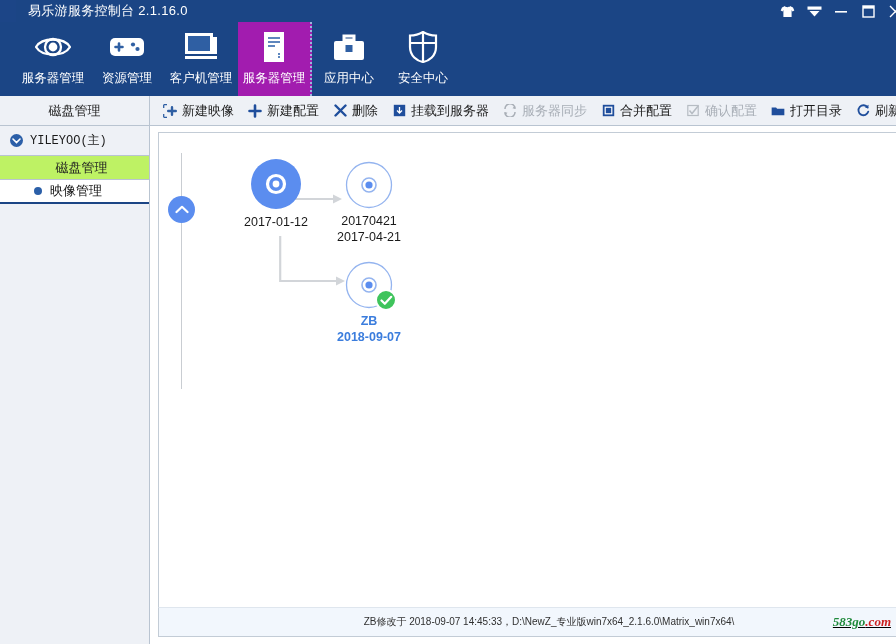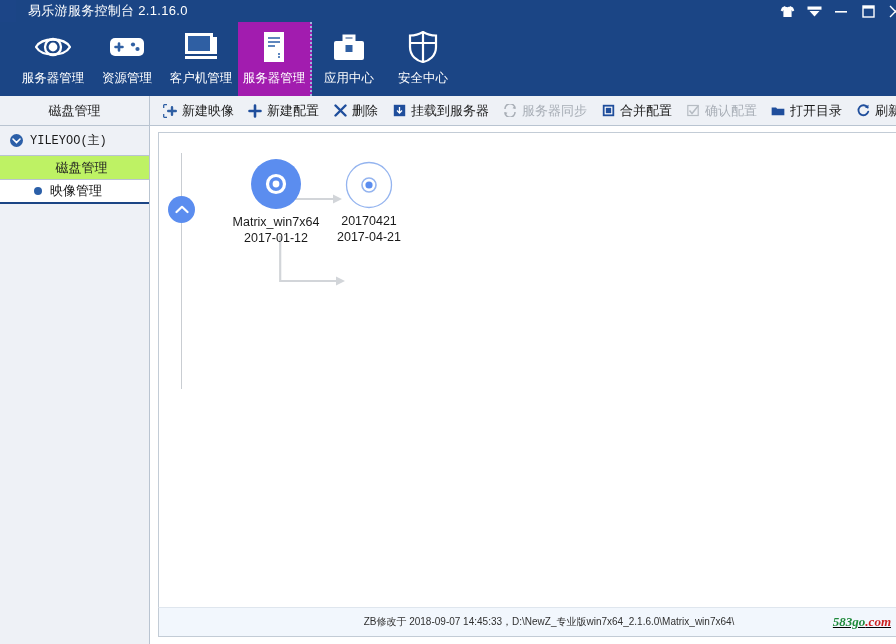--- a/index.html
+++ b/index.html
@@ -509,36 +509,51 @@
           </div>
 
           <div class="node" style="left:42px; top:25px; width:150px;">
             <span class="disc-wrap">
               <svg width="52" height="52" viewBox="0 0 52 52">
                 <circle cx="26" cy="26" r="25" fill="#5b8def"></circle>
                 <circle cx="26" cy="26" r="8.5" fill="none" stroke="#ffffff" stroke-width="3.2"></circle>
                 <circle cx="26" cy="26" r="3.4" fill="#ffffff"></circle>
               </svg>
             </span>
-            <div class="node-label">Matrix_win7x64</div>
             <div class="node-label">2017-01-12</div>
           </div>
 
           <div class="node" style="left:145px; top:28px; width:130px;">
             <span class="disc-wrap">
               <svg width="48" height="48" viewBox="0 0 48 48">
                 <circle cx="24" cy="24" r="22.5" fill="#ffffff" stroke="#94b4ef" stroke-width="1.3"></circle>
                 <circle cx="24" cy="24" r="7" fill="none" stroke="#94b4ef" stroke-width="1.6"></circle>
                 <circle cx="24" cy="24" r="3.6" fill="#5b8def"></circle>
               </svg>
             </span>
             <div class="node-label">20170421</div>
             <div class="node-label">2017-04-21</div>
           </div>
 
+          <div class="node" style="left:145px; top:128px; width:130px;">
+            <span class="disc-wrap">
+              <svg width="48" height="48" viewBox="0 0 48 48">
+                <circle cx="24" cy="24" r="22.5" fill="#ffffff" stroke="#94b4ef" stroke-width="1.3"></circle>
+                <circle cx="24" cy="24" r="7" fill="none" stroke="#94b4ef" stroke-width="1.6"></circle>
+                <circle cx="24" cy="24" r="3.6" fill="#5b8def"></circle>
+              </svg>
+              <span class="badge-check">
+                <svg width="13" height="11" viewBox="0 0 13 11">
+                  <path d="M1.5 5.5 L4.8 8.8 L11.2 1.8" stroke="#ffffff" stroke-width="2.2" fill="none" stroke-linecap="round" stroke-linejoin="round"></path>
+                </svg>
+              </span>
+            </span>
+            <div class="node-label sel">ZB</div>
+            <div class="node-label sel">2018-09-07</div>
+          </div>
 
         </div>
       </div>
 
       <div id="statusbar">
         <div id="status-text">ZB修改于 2018-09-07 14:45:33，D:\NewZ_专业版win7x64_2.1.6.0\Matrix_win7x64\</div>
         <div id="watermark">
           <span class="wm-a">583go</span><span class="wm-b">.com</span>
         </div>
       </div>

